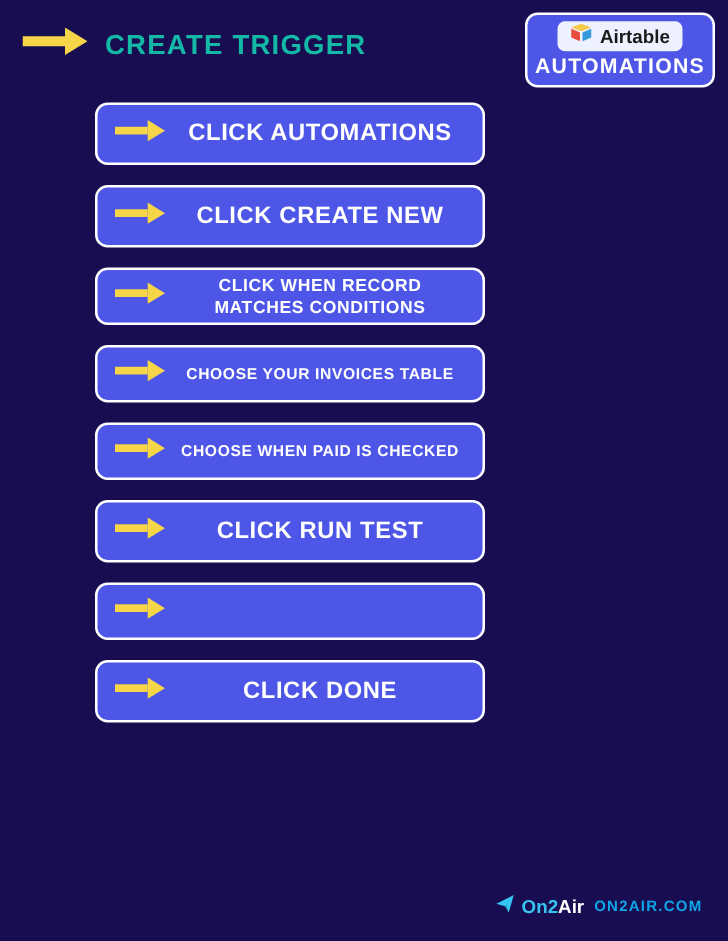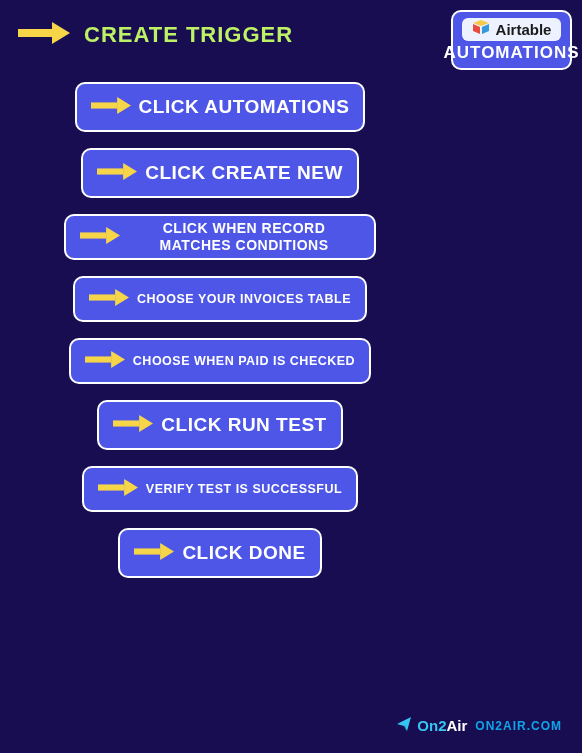--- a/index.html
+++ b/index.html
@@ -15,33 +15,33 @@
   
   .header {
     position: absolute;
     top: 22px;
     left: 18px;
     display: flex;
     align-items: center;
     gap: 14px;
   }
   .header-title {
-    color: #bef264;
+    color: #14b8a6;
     font-weight: 900;
     font-size: 22px;
     letter-spacing: 1px;
     text-transform: uppercase;
   }
 
   
   .airtable-box {
     position: absolute;
     top: 10px;
     right: 10px;
-    width: 121px;
+    width: 152px;
     height: 60px;
     background: #4d56e6;
     border: 2px solid #ffffff;
     border-radius: 10px;
     display: flex;
     flex-direction: column;
     align-items: center;
     justify-content: center;
     gap: 2px;
     padding: 4px;
@@ -70,26 +70,25 @@
   
   .arrow {
     display: inline-block;
     flex-shrink: 0;
   }
 
   
   .steps {
     position: absolute;
     top: 82px;
-    left: 64px;
+    left: 76px;
     width: 312px;
     display: flex;
     flex-direction: column;
     gap: 16px;
-    align-items: center;
   }
   .step {
     background: #4d56e6;
     border: 2px solid #ffffff;
     border-radius: 10px;
     display: flex;
     align-items: center;
     padding: 0 14px;
     gap: 8px;
     min-height: 46px;
@@ -221,23 +220,20 @@
         </svg></span>
       <div class="step-text-wrap">
         <span class="step-text fs-large">Click Run Test</span>
       </div>
     </div>
     <div class="step">
       <span class="arrow"><svg width="40" height="17" viewBox="0 0 52 22">
           <rect x="0" y="7" width="34" height="8" fill="#f7d548"></rect>
           <polygon points="34,0 52,11 34,22" fill="#f7d548"></polygon>
         </svg></span>
-      <div class="step-text-wrap">
-        <span class="step-text fs-small">Verify test is successful</span>
-      </div>
     </div>
     <div class="step step-large">
       <span class="arrow"><svg width="40" height="17" viewBox="0 0 52 22">
           <rect x="0" y="7" width="34" height="8" fill="#f7d548"></rect>
           <polygon points="34,0 52,11 34,22" fill="#f7d548"></polygon>
         </svg></span>
       <div class="step-text-wrap">
         <span class="step-text fs-large">Click Done</span>
       </div>
     </div>

